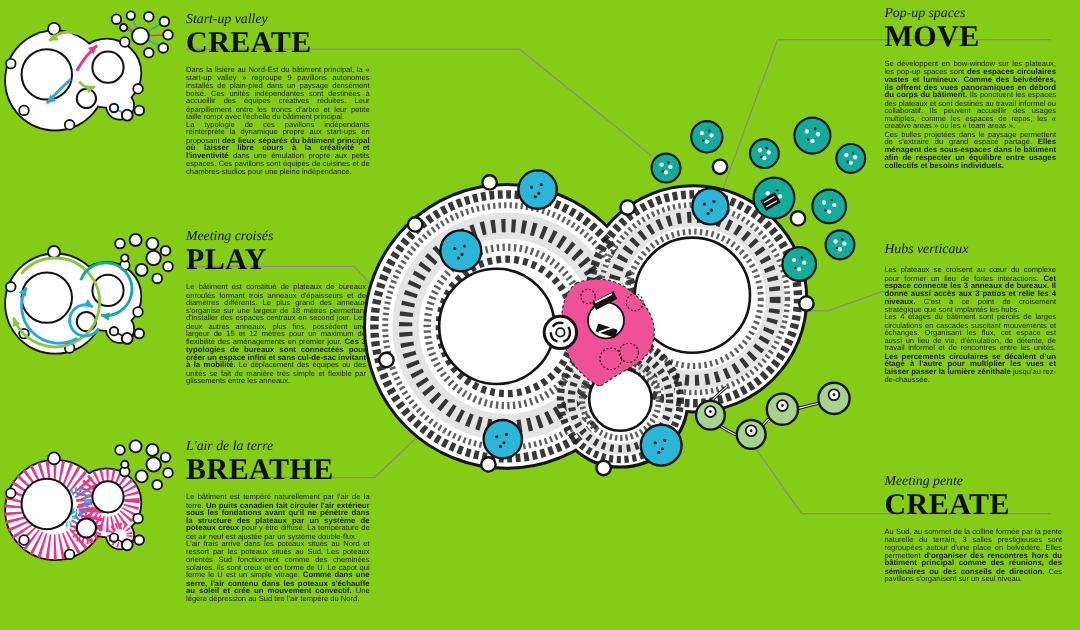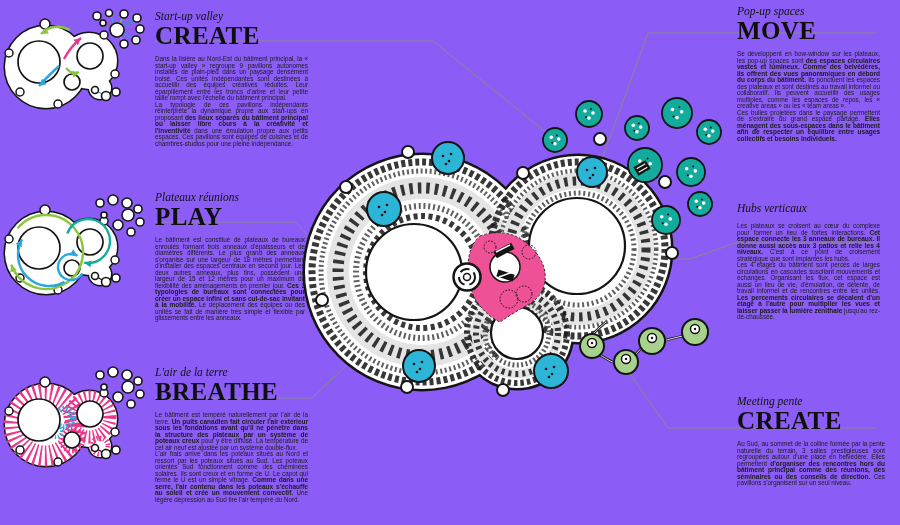--- a/index.html
+++ b/index.html
@@ -1,16 +1,16 @@
 <!DOCTYPE html>
 <html><head>
 <meta charset="utf-8">
 <style>
   html,body{margin:0;padding:0;background:#fff;}
-  .canvas{position:relative;width:900px;height:525px;background:#8b5cf6;overflow:hidden;
+  .canvas{position:relative;width:900px;height:525px;background:#84cc16;overflow:hidden;
           font-family:"Liberation Sans",sans-serif;}
   svg.layer{position:absolute;left:0;top:0;}
   .block{position:absolute;}
   .block .label{font-family:"Liberation Serif",serif;font-style:italic;font-size:11.5px;
                 line-height:13px;color:#111;margin:0;}
   .block h2{font-family:Liberation Serif, serif;font-weight:bold;font-size:25px;
             letter-spacing:.4px;margin:0;color:#0f0f0f;line-height:25px;}
   .block .body{font-size:6.3px;line-height:6.5px;color:#1c1c1c;margin:8px 0 0 0;
                white-space:pre-wrap;text-align:justify;}
   .block .body b{font-weight:bold;font-size:6.5px;}
@@ -341,21 +341,21 @@
     </svg>
 
   <section class="block" id="sec-create">
     <p class="label">Start-up valley</p>
     <h2>CREATE</h2>
     <p class="body"><span>Dans la lisière au Nord-Est du bâtiment principal, la « start-up valley » regroupe 9 pavillons autonomes installés de plain-pied dans un paysage densément boisé. Ces unités indépendantes sont destinées à accueillir des équipes créatives réduites. Leur éparpillement entre les troncs d'arbre et leur petite taille rompt avec l'échelle du bâtiment principal.
 La typologie de ces pavillons indépendants réinterprète la dynamique propre aux start-ups en proposant </span><b>des lieux séparés du bâtiment principal où laisser libre cours à la créativité et l'inventivité</b><span> dans une émulation propre aux petits espaces. Ces pavillons sont équipés de cuisines et de chambres-studios pour une pleine indépendance.</span></p>
   </section>
 
   <section class="block" id="sec-move">
-    <p class="label">Plateaux réunions</p>
+    <p class="label">Meeting croisés</p>
     <h2>PLAY</h2>
     <p class="body"><span>Le bâtiment est constitué de plateaux de bureaux enroulés formant trois anneaux d'épaisseurs et de diamètres différents. Le plus grand des anneaux s'organise sur une largeur de 18 mètres permettant d'installer des espaces centraux en second jour. Les deux autres anneaux, plus fins, possèdent une largeur de 15 et 12 mètres pour un maximum de flexibilité des aménagements en premier jour. </span><b>Ces 3 typologies de bureaux sont connectées pour créer un espace infini et sans cul-de-sac invitant à la mobilité.</b><span> Le déplacement des équipes ou des unités se fait de manière très simple et flexible par glissements entre les anneaux.</span></p>
   </section>
 
   <section class="block" id="sec-breathe">
     <p class="label">L'air de la terre</p>
     <h2>BREATHE</h2>
     <p class="body"><span>Le bâtiment est tempéré naturellement par l'air de la terre. </span><b>Un puits canadien fait circuler l'air extérieur sous les fondations avant qu'il ne pénètre dans la structure des plateaux par un système de poteaux creux</b><span> pour y être diffusé. La température de cet air neuf est ajustée par un système double-flux.
 L'air frais arrive dans les poteaux situés au Nord et ressort par les poteaux situés au Sud. Les poteaux orientés Sud fonctionnent comme des cheminées solaires. Ils sont creux et en forme de U. Le capot qui ferme le U est un simple vitrage. </span><b>Comme dans une serre, l'air contenu dans les poteaux s'échauffe au soleil et crée un mouvement convectif.</b><span> Une légère dépression au Sud tire l'air tempéré du Nord.</span></p>
   </section>

